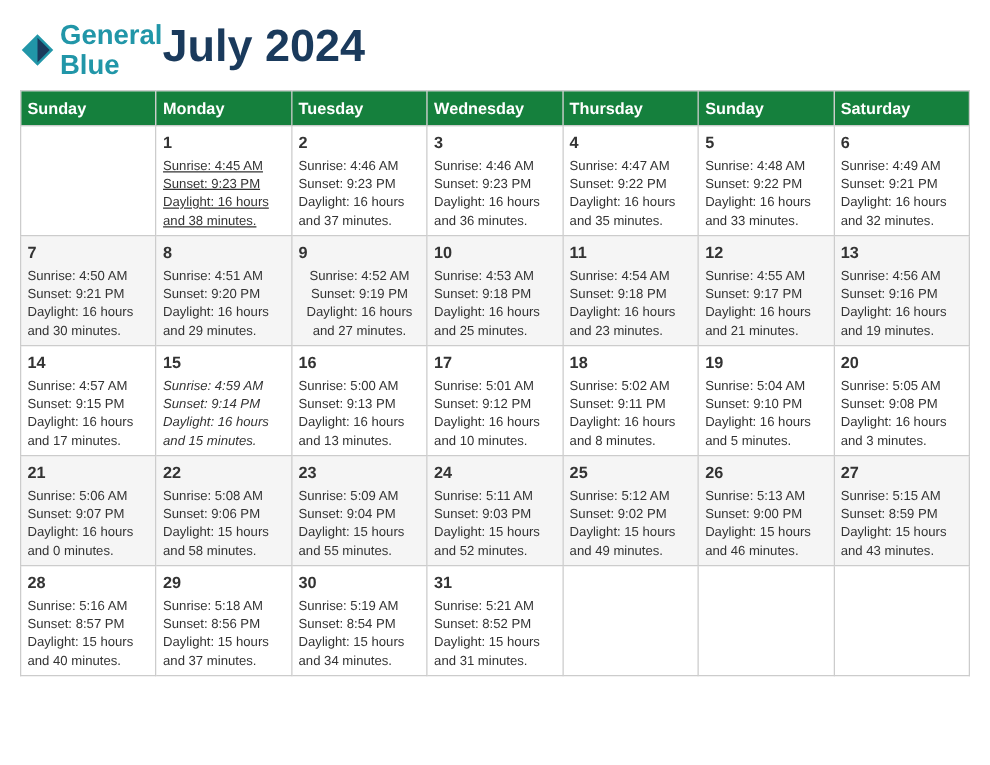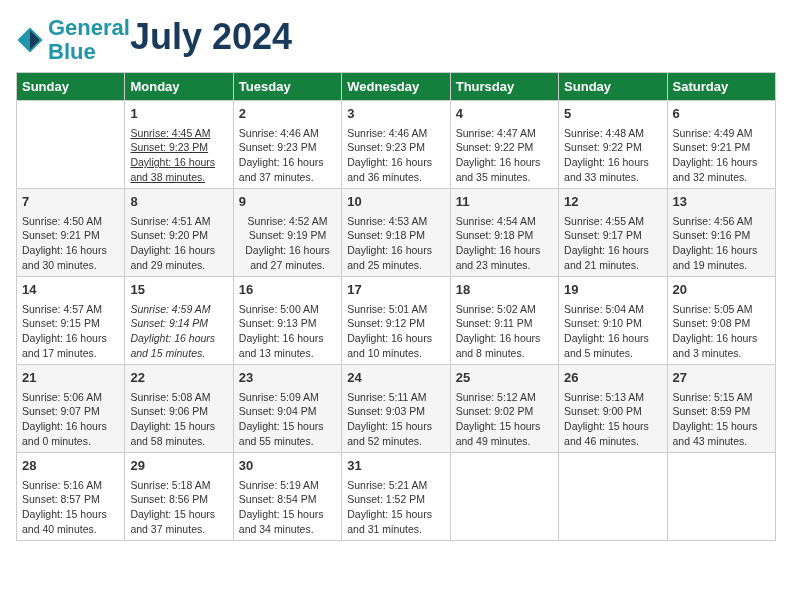--- a/index.html
+++ b/index.html
@@ -333,21 +333,21 @@
         <td>
           <span class="day-number">30</span>
           <div class="day-info" style="white-space: pre-line;">Sunrise: 5:19 AM
 Sunset: 8:54 PM
 Daylight: 15 hours
 and 34 minutes.</div>
         </td>
         <td>
           <span class="day-number">31</span>
           <div class="day-info" style="white-space: pre-line;">Sunrise: 5:21 AM
-Sunset: 1:52 PM
+Sunset: 8:52 PM
 Daylight: 15 hours
 and 31 minutes.</div>
         </td>
         <td></td>
         <td></td>
         <td></td>
       </tr>
     </tbody>
 </table>
 

